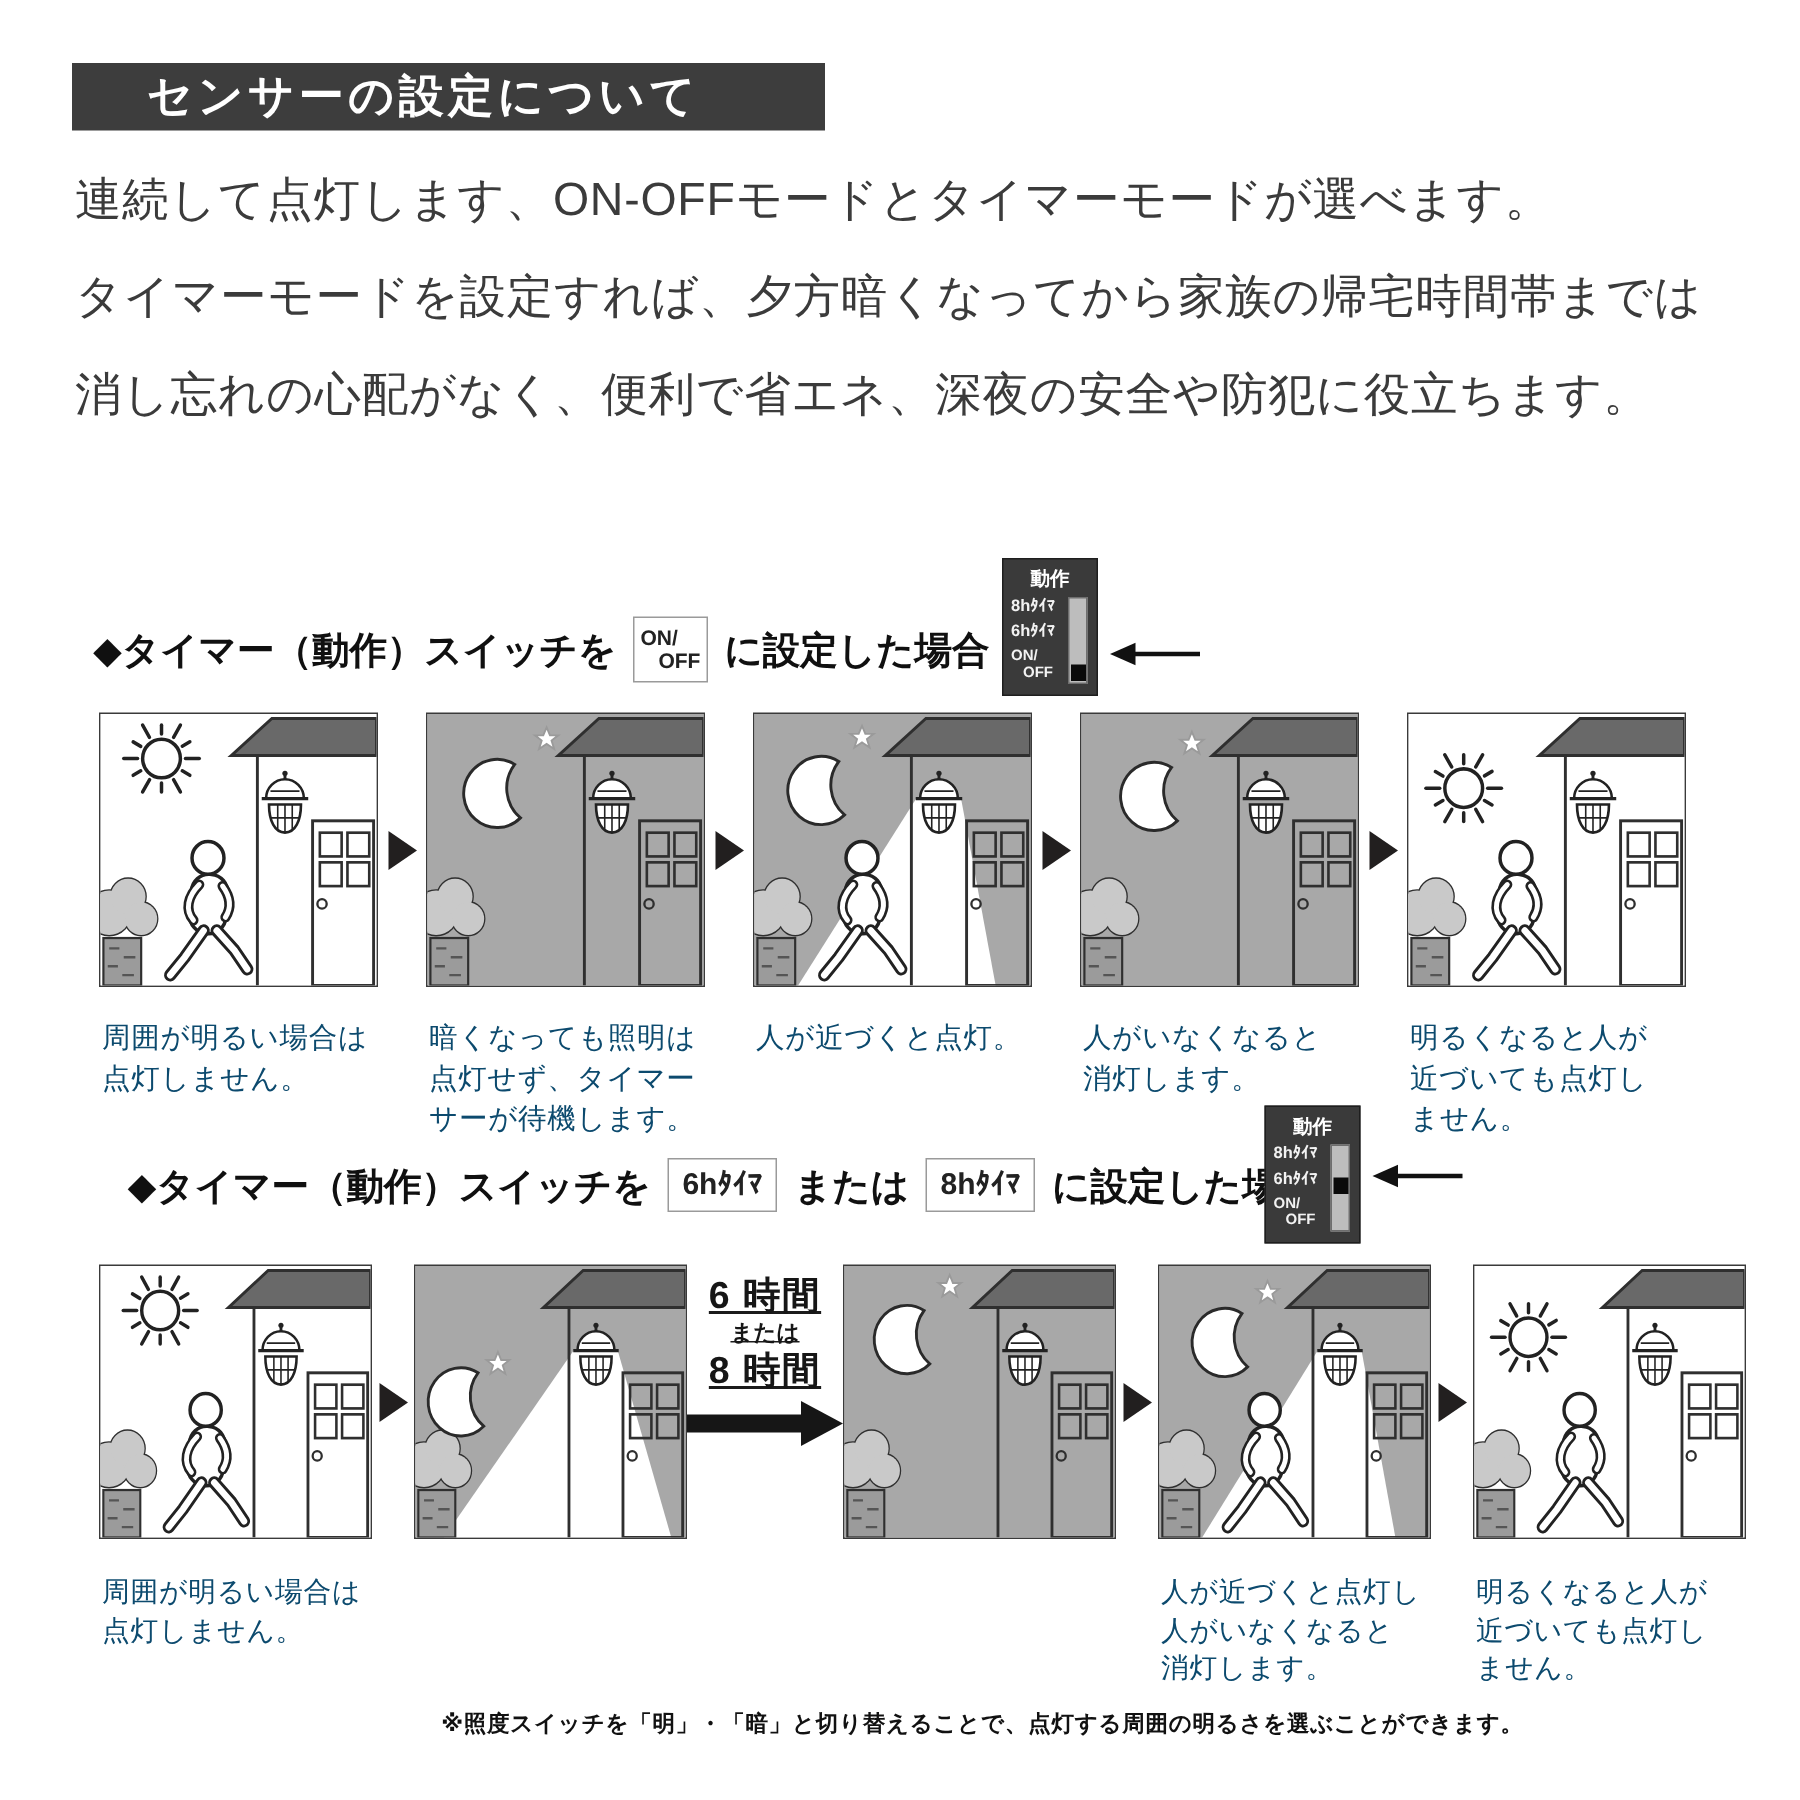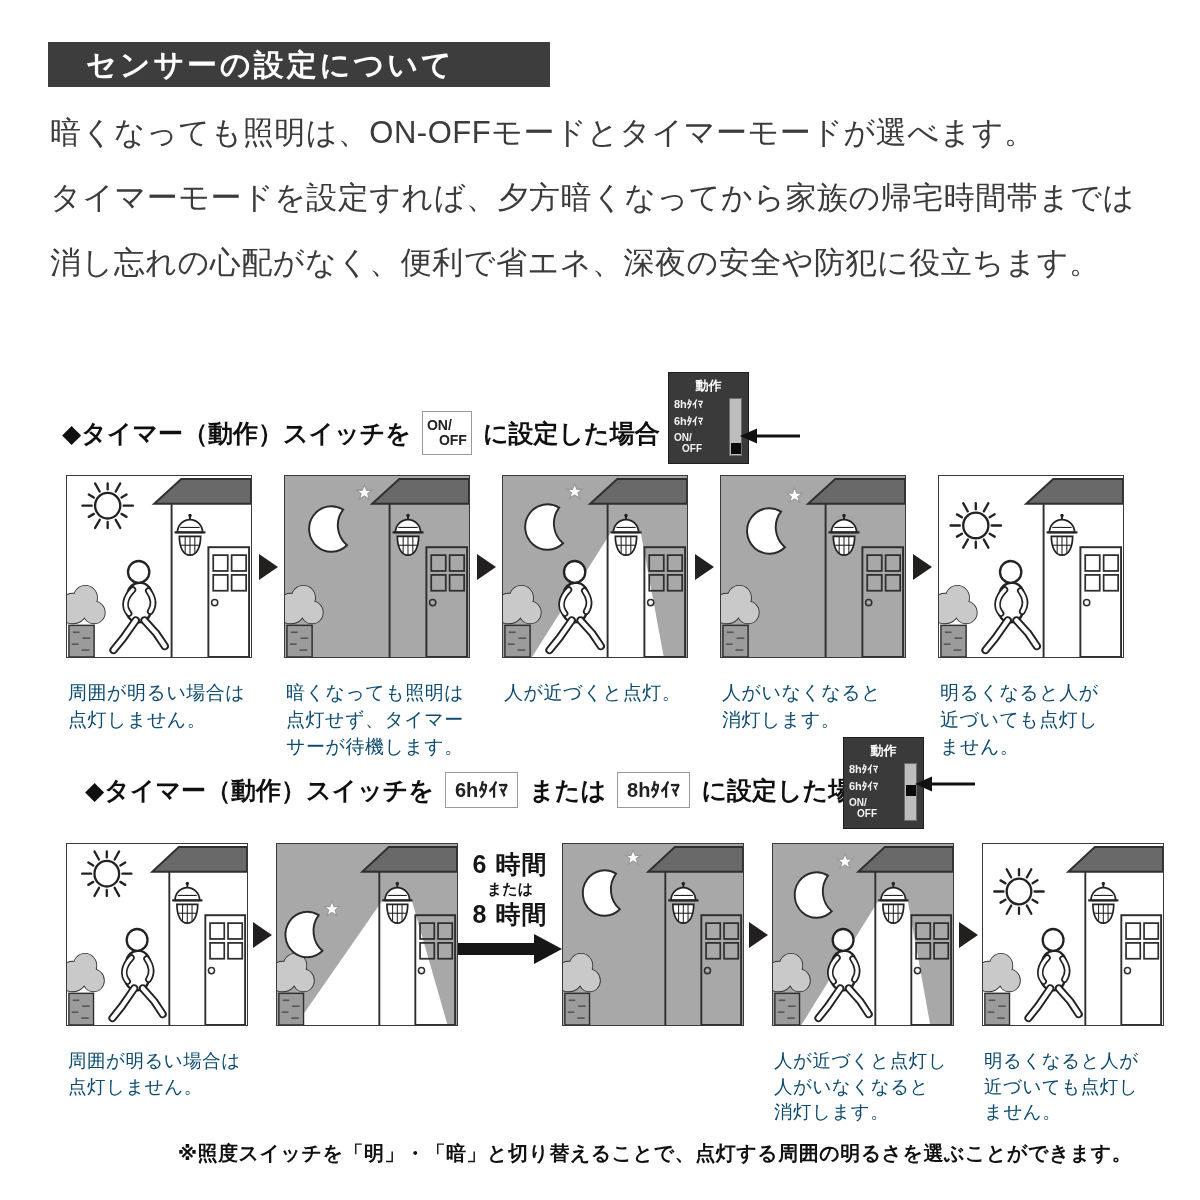--- a/index.html
+++ b/index.html
@@ -1,40 +1,40 @@
 <!DOCTYPE html>
 <html><head>
 <meta charset="utf-8">
 <style>
   html,body{margin:0;padding:0;background:#fff;}
   .page{position:relative;width:1200px;height:1200px;background:#ffffff;overflow:hidden;
         font-family:"Liberation Sans","DejaVu Sans",sans-serif;color:#1b1b1b;}
 
   .title-bar{position:absolute;left:48px;top:42px;width:502px;height:45px;background:#3d3d3d;
-             color:#fff;font-size:30px;font-weight:bold;line-height:45px;padding-left:38px;
+             color:#fff;font-size:30px;font-weight:bold;line-height:45px;padding-left:50px;
              letter-spacing:3px;box-sizing:border-box;}
 
   .intro{position:absolute;left:50px;top:100px;width:1120px;font-size:31px;color:#3b3b3b;
          line-height:65px;letter-spacing:0.5px;}
 
   .sec-header{position:absolute;display:flex;align-items:center;gap:11px;
               font-size:25px;font-weight:700;color:#101010;height:56px;}
   #sec-header-0{left:62px;top:405px;}
   #sec-header-1{left:85px;top:762px;}
   .badge{display:inline-block;border:1.5px solid #9a9a9a;background:#fff;padding:6px 9px;
          font-size:20px;font-weight:600;color:#222;line-height:1.1;}
   .badge.stacked{display:inline-flex;flex-direction:column;width:40px;height:36px;
                  justify-content:center;font-size:14px;padding:3px 4px;}
   .badge.stacked .bl0{align-self:flex-start;}
   .badge.stacked .bl1{align-self:flex-end;}
 
   .switch{position:absolute;width:150px;height:92px;}
   #switch-0{left:668px;top:372px;}
   #switch-1{left:843px;top:737px;}
-  .sw-box{position:absolute;left:0;top:0;width:81px;height:92px;background:#3a3a3a;
+  .sw-box{position:absolute;left:0;top:0;width:64px;height:92px;background:#3a3a3a;
           border:1.5px solid #1e1e1e;box-sizing:border-box;padding-left:44px;}
   .sw-title{position:absolute;left:0;right:0;top:4px;text-align:center;color:#fff;
             font-size:13px;font-weight:700;}
   .sw-label{position:absolute;left:5px;color:#f2f2f2;font-size:11px;font-weight:600;line-height:1;}
   .sw-l0{top:26px;} .sw-l1{top:43px;} .sw-l2{top:60px;font-size:10px;} .sw-l3{top:71px;left:13px;font-size:10px;}
   .sw-track{position:absolute;right:6px;top:25px;width:13px;height:58px;background:#bdbdbd;
             border:1px solid #6e6e6e;box-sizing:border-box;}
   .sw-knob{position:absolute;left:0.5px;width:10px;height:11px;background:#0a0a0a;}
   .knob-bottom{bottom:1px;} .knob-middle{top:21px;}
   .sw-arrow{position:absolute;left:71px;}
@@ -48,37 +48,37 @@
   .cell{flex:none;}
   .panel{height:183px;border:1.5px solid #3a3a3a;box-sizing:border-box;background:#fff;}
   .panel svg{display:block;width:100%;height:100%;}
   .caption{margin-top:22px;font-size:19px;line-height:1.42;color:#0c4a6e;white-space:pre;
            width:max-content;font-weight:400;padding-left:2px;letter-spacing:0.5px;}
   #row-1 .caption{font-size:18.5px;line-height:1.38;}
   .sep{flex:none;height:183px;display:flex;align-items:center;justify-content:center;}
   .tri{width:0;height:0;border-left:19px solid #221f1f;border-top:13px solid transparent;
        border-bottom:13px solid transparent;}
   .bigsep{flex:none;width:104px;height:183px;display:flex;flex-direction:column;align-items:center;
-          padding-top:6px;box-sizing:border-box;}
+          padding-top:6px;box-sizing:border-box;text-decoration:underline;}
   .fa-line{font-size:25px;font-weight:700;color:#161616;line-height:30px;letter-spacing:1px;}
   .fa-small{font-size:15px;line-height:20px;letter-spacing:0;}
   .bigsep svg{margin-top:5px;}
 
   .footnote{position:absolute;left:110px;top:1140px;width:1090px;text-align:center;
-            font-size:20px;font-weight:700;color:#111;letter-spacing:0.5px;}
+            font-size:15px;font-weight:700;color:#111;letter-spacing:0.5px;}
 </style>
 </head>
 <body>
 
 <div class="page">
 
   <div class="title-bar">センサーの設定について</div>
 
   <div class="intro">
-    <div>暗くなっても照明は、ON-OFFモードとタイマーモードが選べます。</div>
+    <div>連続して点灯します、ON-OFFモードとタイマーモードが選べます。</div>
     <div>タイマーモードを設定すれば、夕方暗くなってから家族の帰宅時間帯までは</div>
     <div>消し忘れの心配がなく、便利で省エネ、深夜の安全や防犯に役立ちます。</div>
   </div>
 
   <div class="sec-header" id="sec-header-0">
       <span class="h-text">◆タイマー（動作）スイッチを</span>
       <span class="badge stacked">
         <div class="bl0">ON/</div>
         <div class="bl1">OFF</div>
       </span>

